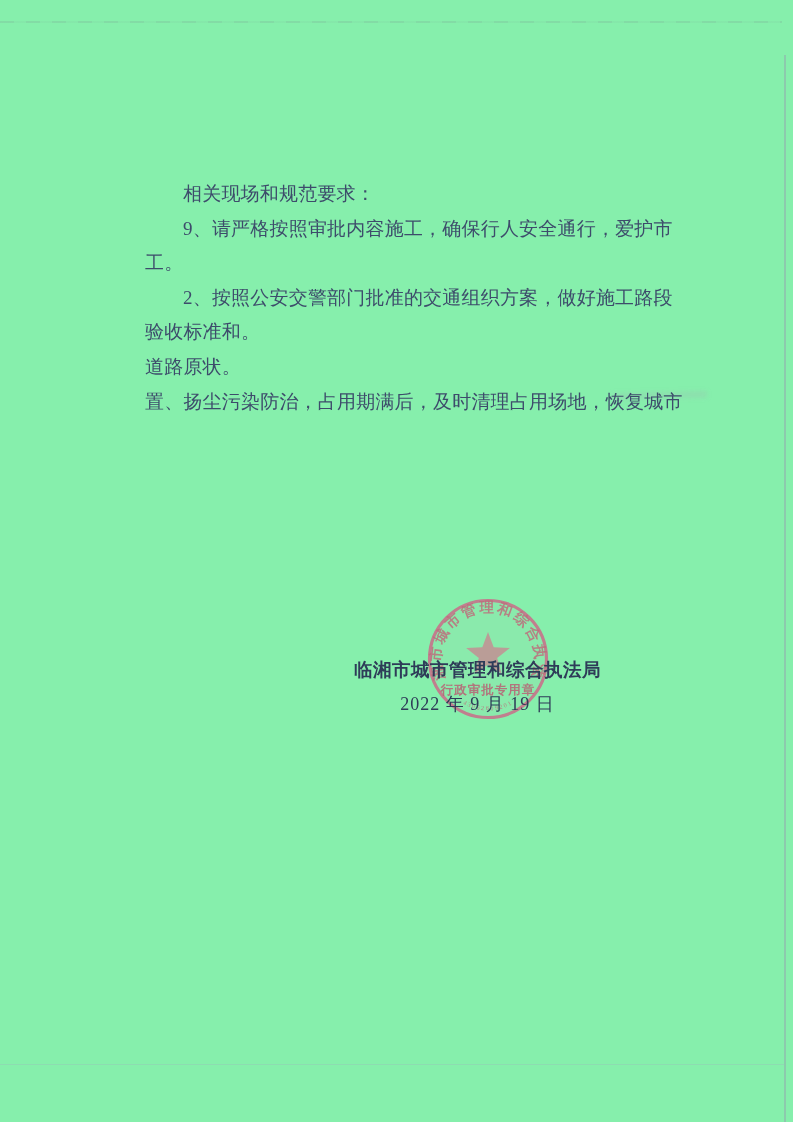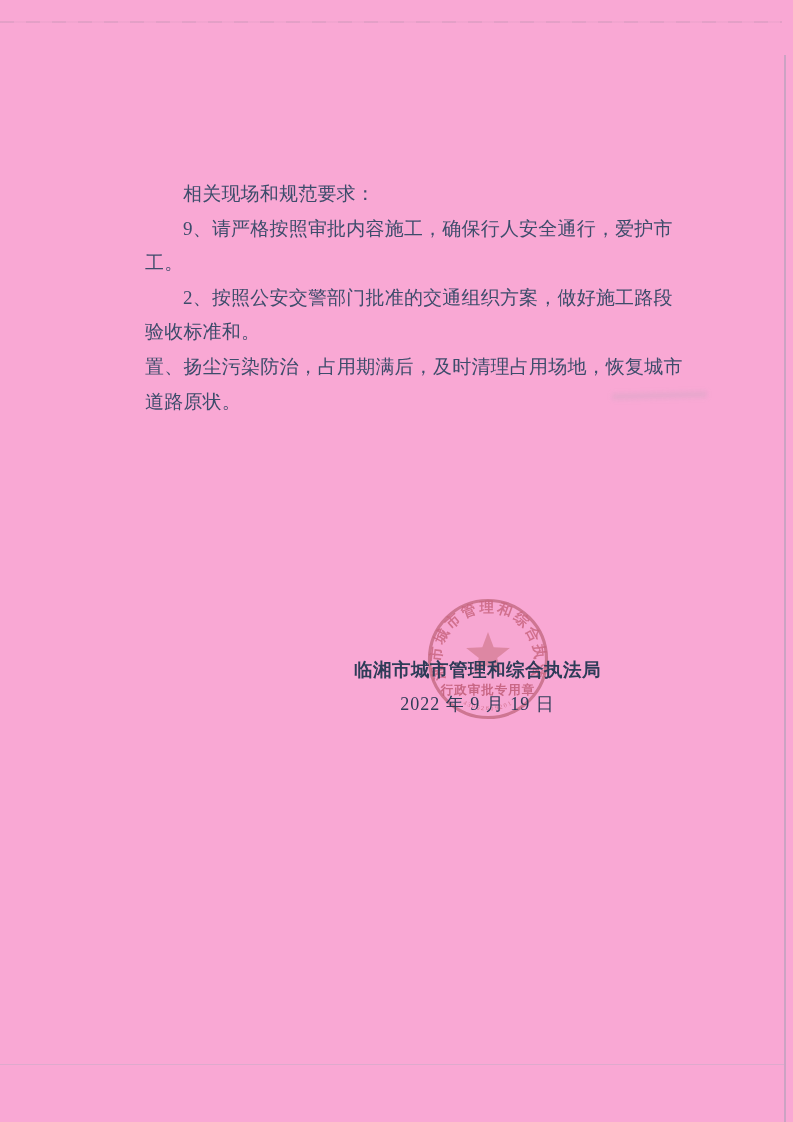--- a/index.html
+++ b/index.html
@@ -1,20 +1,20 @@
 <!DOCTYPE html>
 <html><head>
 <meta charset="utf-8">
 <style>
   html, body { margin: 0; padding: 0; background: #ffffff; }
   .page {
     position: relative;
     width: 793px;
     height: 1122px;
-    background: #f9a8d4;
+    background: #86efac;
     overflow: hidden;
     font-family: "Liberation Serif", "DejaVu Serif", serif;
   }
   
   .artifact { position: absolute; pointer-events: none; }
   .top-line {
     top: 21px; left: 0; width: 782px; height: 2px;
     background: repeating-linear-gradient(90deg,
       rgba(110,115,128,.28) 0 14px, rgba(110,115,128,.10) 14px 26px);
     opacity: .55;
@@ -92,22 +92,22 @@
 
   <div class="content">
     <div class="line indent">相关现场和规范要求：</div>
 
     <div class="line indent">9、请严格按照审批内容施工，确保行人安全通行，爱护市</div>
     <div class="line">工。</div>
 
     <div class="line indent">2、按照公安交警部门批准的交通组织方案，做好施工路段</div>
     <div class="line">验收标准和。</div>
 
+    <div class="line">道路原状。</div>
     <div class="line">置、扬尘污染防治，占用期满后，及时清理占用场地，恢复城市</div>
-    <div class="line">道路原状。</div>
   </div>
 
   <svg class="seal" viewBox="0 0 128 128" width="128" height="128" xmlns="http://www.w3.org/2000/svg">
     <defs>
       <path id="arcTop" d="M 19.8 80.1 A 47 47 0 1 1 108.2 80.1" fill="none"></path>
       <path id="arcBottom" d="M 21.8 93.5 A 51.5 51.5 0 0 0 106.2 93.5" fill="none"></path>
     </defs>
     <circle class="ring" cx="64" cy="64" r="58.5"></circle>
     <polygon class="star" points="64,37 69.7,52.2 85.9,52.9 73.2,63 77.5,78.6 64,69.7 50.5,78.6 54.8,63 42.1,52.9 58.3,52.2"></polygon>
     <text class="ring-text" text-anchor="middle">

